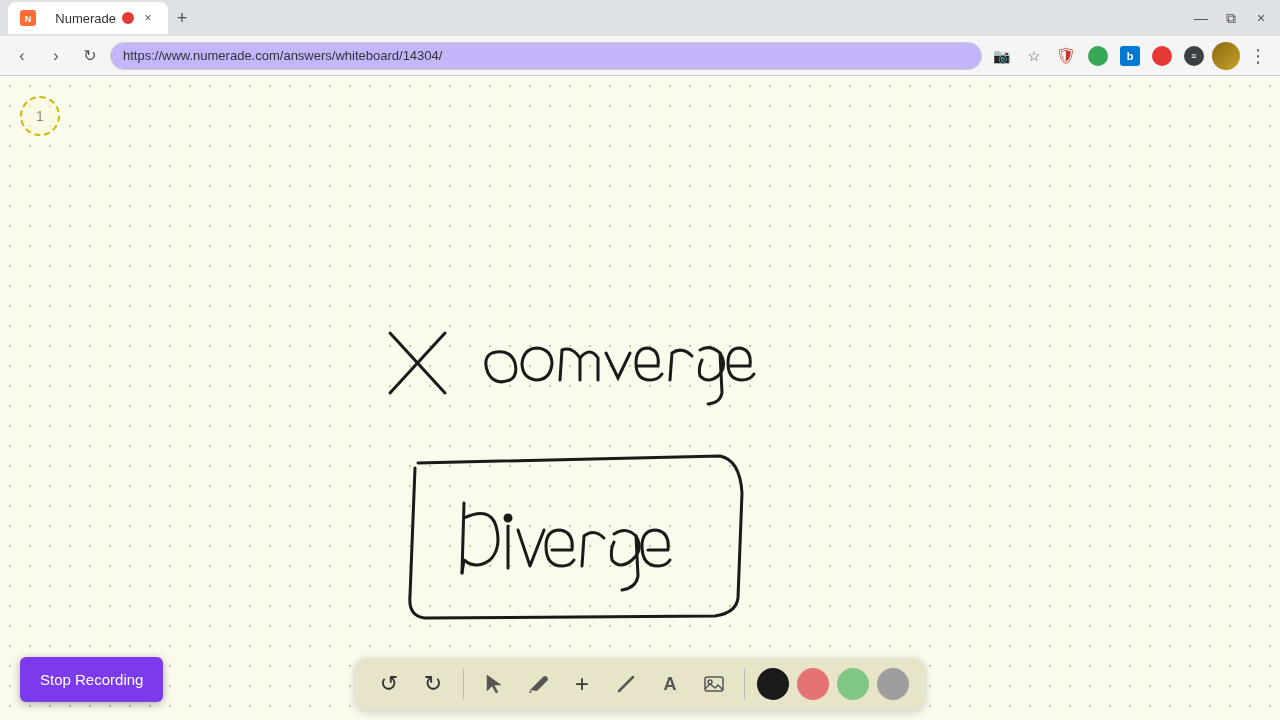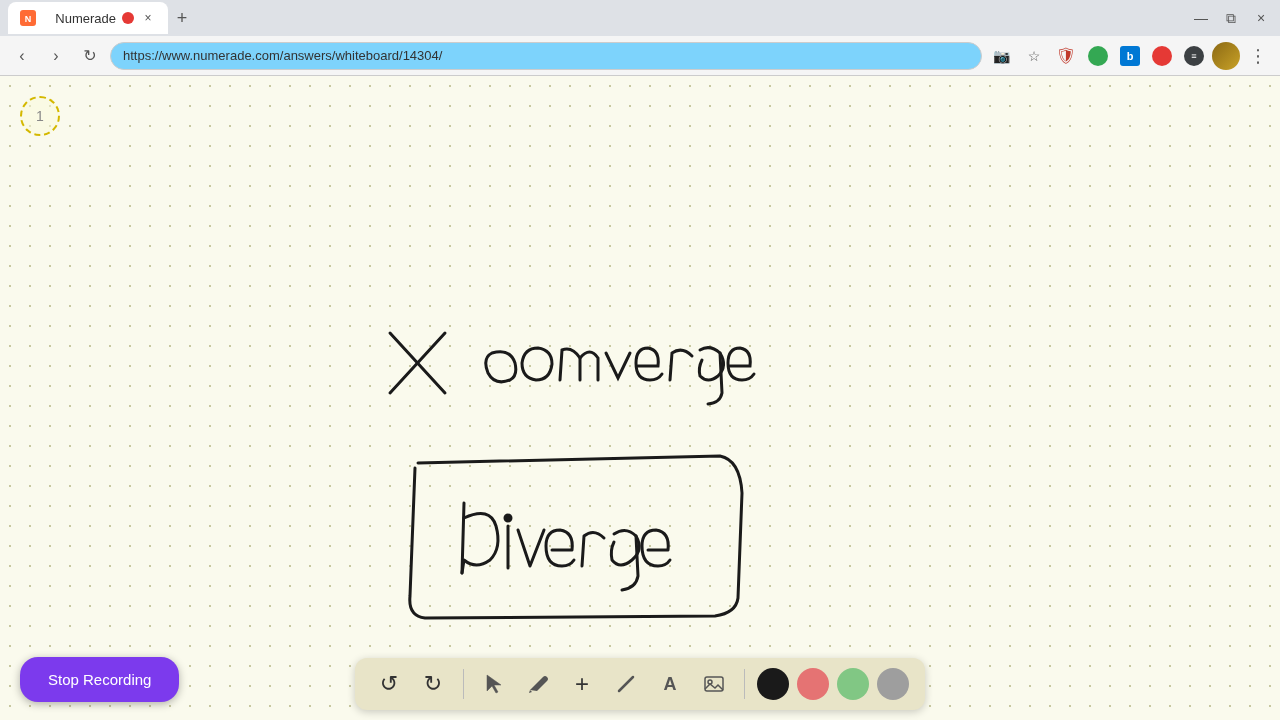--- a/index.html
+++ b/index.html
@@ -73,21 +73,21 @@
       height: 40px;
       border-bottom: 1px solid #ccc;
     }
     .nav-btn {
       width: 28px; height: 28px;
       display: flex; align-items: center; justify-content: center;
       font-size: 16px; color: #555; cursor: pointer; border-radius: 50%;
     }
     .address-input {
       flex: 1;
-      background: #7dd3fc;
+      background: #c4b5fd;
       border: 1px solid #ccc;
       border-radius: 20px;
       padding: 4px 12px;
       font-size: 13px;
       color: #333;
       height: 28px;
       outline: none;
     }
     .toolbar-icons {
       display: flex; align-items: center; gap: 4px;
@@ -166,22 +166,22 @@
     }
 
     
     .stop-recording-btn {
       position: absolute;
       bottom: 18px;
       left: 20px;
       background: #7c3aed;
       color: white;
       border: none;
-      border-radius: 18px;
-      padding: 14px 28px;
+      border-radius: 6px;
+      padding: 14px 20px;
       font-size: 15px;
       font-weight: 500;
       cursor: pointer;
       box-shadow: 0 2px 8px rgba(0,0,0,0.3);
     }
   </style>
 </head>
 <body>
 
 <div style="display:flex; flex-direction:column; width:1280px; height:720px;">

